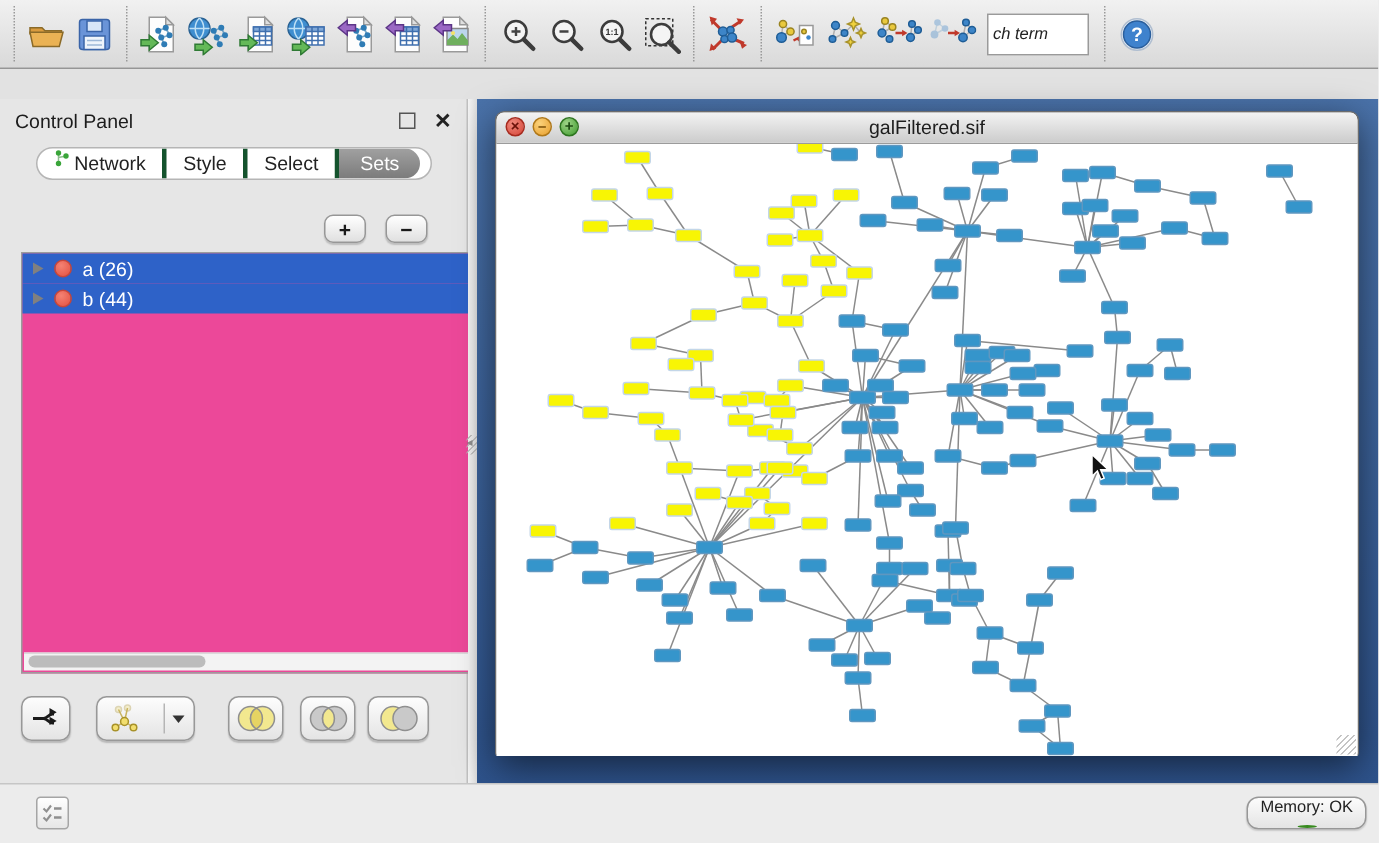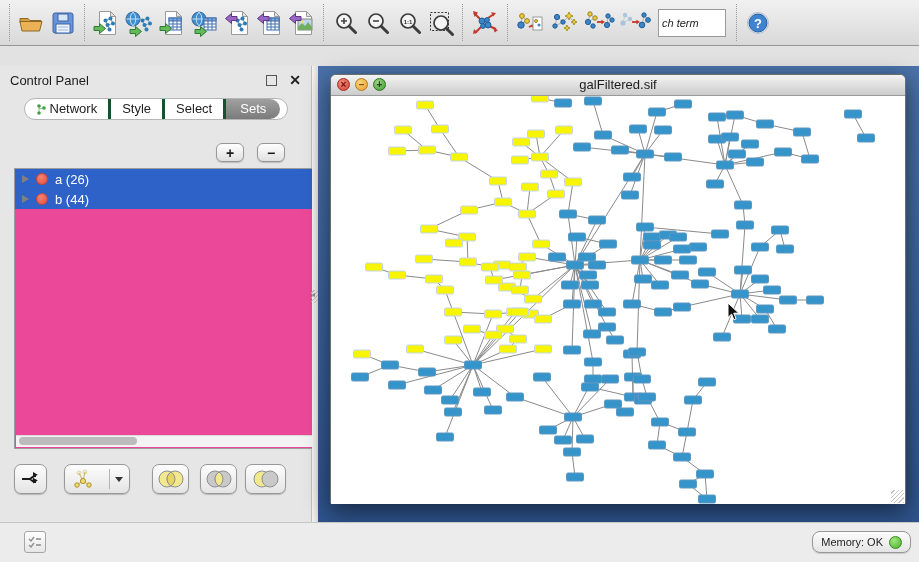--- a/index.html
+++ b/index.html
@@ -18,21 +18,21 @@
   .cpanel{width:312px;background:#e6e6e6;position:relative;border-right:1px solid #c0c0c0;box-sizing:border-box;}
   .divider{width:6px;background:linear-gradient(90deg,#f4f4f4,#dcdcdc);position:relative;}
   .divider .grip{position:absolute;top:224px;left:-1px;font-size:8px;color:#777;}
   .desktop{flex:1;background:linear-gradient(#4a72a9,#2e538c);position:relative;}
   
   .cp-header{height:28px;display:flex;align-items:center;padding:0 10px;font-size:13px;color:#1c1c1c;justify-content:space-between;}
   .cp-header .sp{flex:1;}
   .float-ic{width:9px;height:9px;border:1.5px solid #555;margin-right:12px;}
   .close-ic{font-size:14px;font-weight:bold;color:#222;line-height:14px;}
   .tabs{margin:4px auto 0;width:264px;height:22px;background:#fff;border:1px solid #b5b5b5;border-radius:12px;display:flex;align-items:center;font-size:13px;color:#222;overflow:hidden;box-sizing:border-box;}
-  .tab{padding:0 11px;height:100%;display:flex;align-items:center;gap:4px;line-height:20px;white-space:nowrap;}
+  .tab{padding:0 11px;height:100%;display:flex;gap:4px;line-height:20px;white-space:nowrap;}
   .tab+.tab{border-left:3px solid #14532d;}
   .tab.active{background:linear-gradient(#a0a0a0,#7b7b7b);color:#fff;border-radius:0 12px 12px 0;padding:0 14px;}
   .addrem{position:absolute;top:77px;right:26px;display:flex;gap:13px;}
   .sbtn{width:28px;height:19px;border:1px solid #979797;border-radius:6px;background:linear-gradient(#fff,#e0e0e0);font-weight:bold;font-size:14px;line-height:14px;color:#1a1a1a;box-shadow:0 1px 1px rgba(0,0,0,.18);display:flex;align-items:center;justify-content:center;padding:0;font-family:"Liberation Sans",sans-serif;}
   .listbox{position:absolute;left:14px;top:102px;width:339px;height:281px;background:#ec4899;border:1px solid #9c9c9c;box-sizing:border-box;}
   .row{height:20px;display:flex;align-items:center;font-size:13px;color:#222;padding-left:7px;gap:7px;}
   .row.selected{background:#2e62c8;color:#fff;}
   .tri{width:0;height:0;border-left:7px solid #808080;border-top:4.5px solid transparent;border-bottom:4.5px solid transparent;}
   .dot{width:12px;height:12px;border-radius:50%;background:radial-gradient(circle at 38% 32%,#f58273,#e2503f);border:1px solid #c6463a;box-sizing:border-box;}
   .hscroll{position:absolute;left:1px;right:1px;bottom:1px;height:11px;background:#f3f3f3;border-top:1px solid #dadada;}
@@ -46,21 +46,21 @@
   .ilight.red{background:radial-gradient(circle at 35% 30%,#f0897c,#d44437);border:1px solid #a62b1f;color:#6b120a;}
   .ilight.yel{background:radial-gradient(circle at 35% 30%,#fbd27a,#e89f2e);border:1px solid #b07818;color:#7a4f08;}
   .ilight.grn{background:radial-gradient(circle at 35% 30%,#9ed387,#3f9c2e);border:1px solid #2e7520;color:#1c4a12;}
   .iw-content{position:relative;height:408px;background:#fff;overflow:hidden;}
   #net-svg{position:absolute;left:0;top:0;}
   .cursor{position:absolute;left:396px;top:206px;}
   .grip{position:absolute;right:1px;bottom:1px;width:13px;height:13px;background:repeating-linear-gradient(135deg,transparent 0 2px,#b5b5b5 2px 3px);opacity:.8;}
   
   .statusbar{position:absolute;left:0;bottom:0;width:100%;height:40px;background:#ececec;border-top:1px solid #c6c6c6;box-sizing:border-box;}
   .task-btn{position:absolute;left:24px;top:8px;width:22px;height:22px;border:1px solid #a5a5a5;border-radius:3px;background:linear-gradient(#fff,#e6e6e6);display:flex;align-items:center;justify-content:center;padding:0;}
-  .mem{position:absolute;right:8px;top:8px;height:22px;padding:0 8px;border:1px solid #979797;border-radius:8px;background:linear-gradient(#fcfcfc,#e4e4e4);display:flex;align-items:center;gap:6px;font-size:11px;color:#222;box-shadow:0 1px 1px rgba(0,0,0,.15);}
+  .mem{position:absolute;right:8px;top:8px;height:22px;padding:0 8px;border:1px solid #979797;border-radius:8px;background:linear-gradient(#fcfcfc,#e4e4e4);display:flex;align-items:center;gap:6px;font-size:11px;color:#222;box-shadow:0 1px 1px rgba(0,0,0,.15);flex-direction:column;}
   .memdot{width:13px;height:13px;border-radius:50%;background:radial-gradient(circle at 35% 30%,#9fe67c,#48b22a);border:1px solid #378a1f;box-sizing:border-box;}
 </style>
 </head>
 <body>
 
 <div id="app">
 
   <svg width="0" height="0" style="position:absolute">
     <defs>
       <g id="doc">

